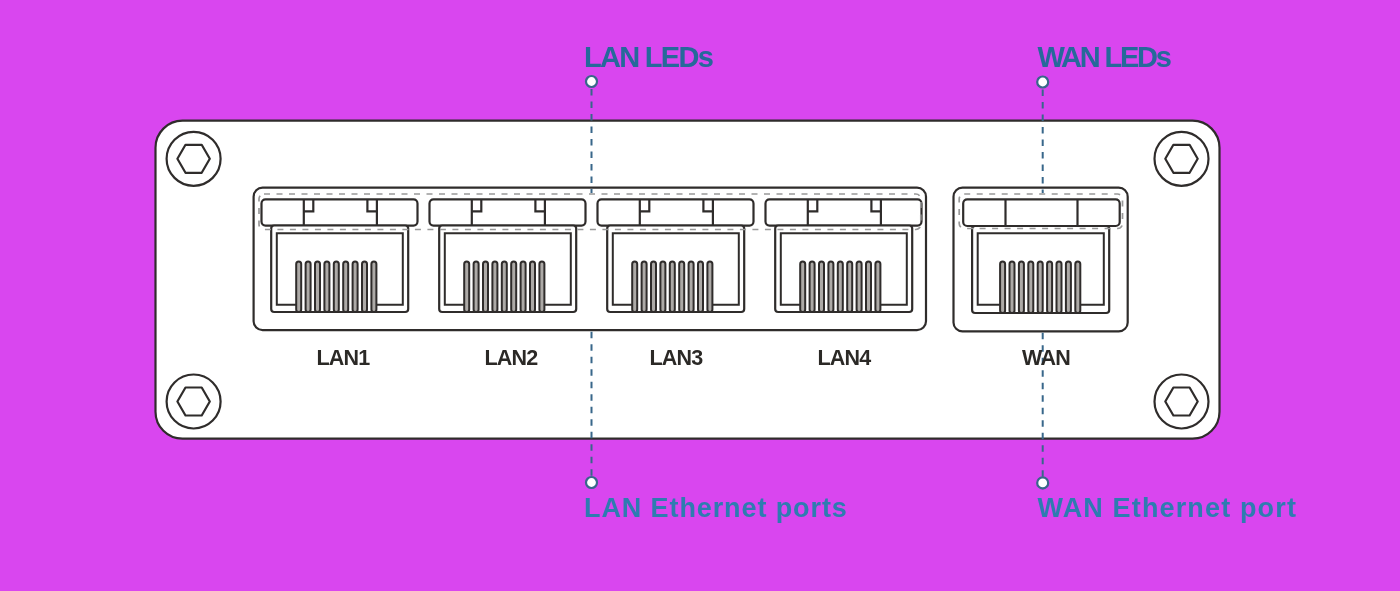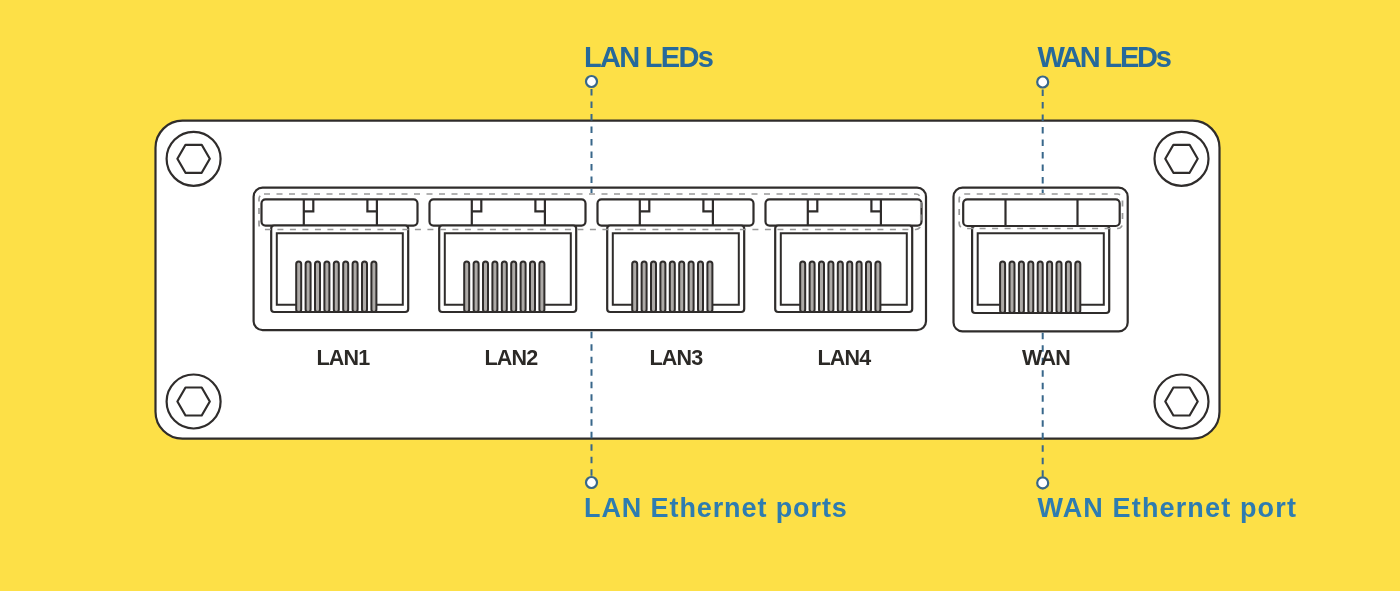--- a/index.html
+++ b/index.html
@@ -1,15 +1,15 @@
 <!DOCTYPE html>
 <html><head><meta charset="utf-8">
 <style>
 html,body{margin:0;padding:0;background:#ffffff;}
-#wrap{position:relative;width:1400px;height:591px;background:#fde047;overflow:hidden;}
+#wrap{position:relative;width:1400px;height:591px;background:#d946ef;overflow:hidden;}
 text{font-family:"Liberation Sans",sans-serif;}
 </style></head>
 <body>
 <div id="wrap">
 <svg width="1400" height="591" viewBox="0 0 1400 591">
 <rect x="155.5" y="120.7" width="1064" height="318" rx="27" fill="#ffffff" stroke="#2f2c2b" stroke-width="2.2"></rect>
 <circle cx="193.6" cy="158.8" r="27" fill="none" stroke="#2f2c2b" stroke-width="2.2"></circle>
 <polygon points="209.8,158.8 201.7,172.8 185.5,172.8 177.4,158.8 185.5,144.8 201.7,144.8" fill="none" stroke="#2f2c2b" stroke-width="2.2" stroke-linejoin="round"></polygon>
 <circle cx="1181.5" cy="158.8" r="27" fill="none" stroke="#2f2c2b" stroke-width="2.2"></circle>
 <polygon points="1197.7,158.8 1189.6,172.8 1173.4,172.8 1165.3,158.8 1173.4,144.8 1189.6,144.8" fill="none" stroke="#2f2c2b" stroke-width="2.2" stroke-linejoin="round"></polygon>

